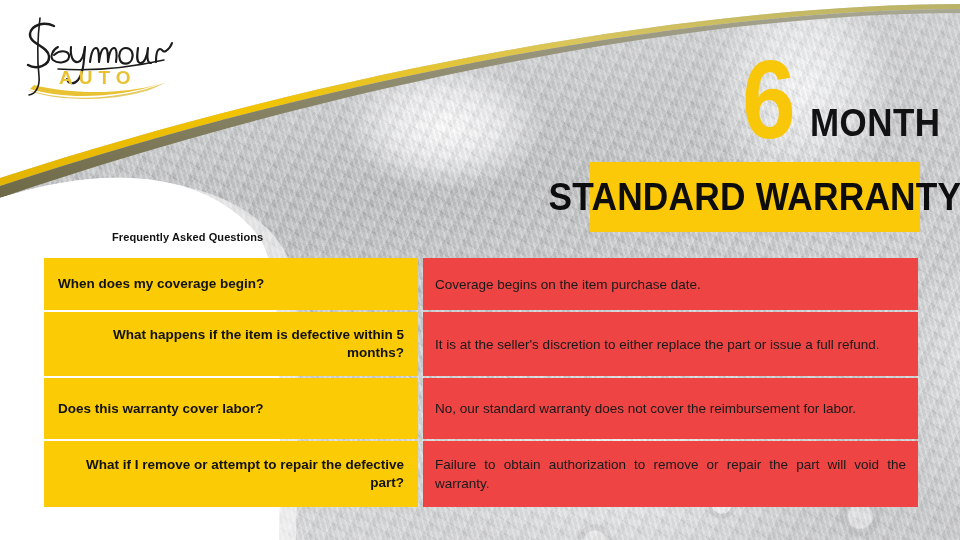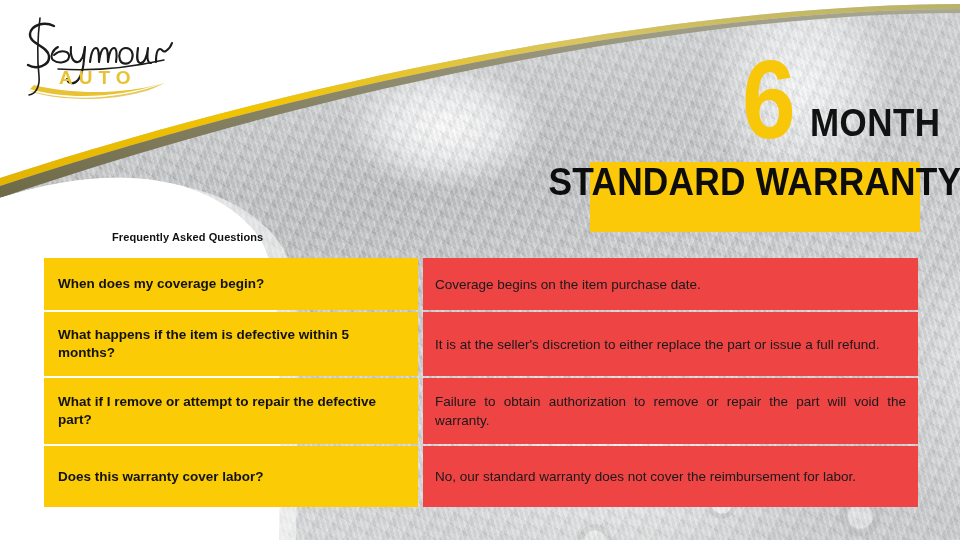--- a/index.html
+++ b/index.html
@@ -110,21 +110,21 @@
     transform-origin: left top;
   }
   .badge-banner {
     position: absolute;
     left: 590px;
     top: 162px;
     width: 330px;
     height: 70px;
     background: #fbc907;
     display: flex;
-    align-items: flex-start;
+    align-items: center;
     justify-content: center;
   }
   .badge-banner-text {
     font-family: "Liberation Sans", sans-serif;
     font-weight: 700;
     font-size: 38px;
     line-height: 40px;
     color: #0d0d0d;
     letter-spacing: .2px;
     white-space: nowrap;
@@ -161,20 +161,21 @@
     flex: 0 0 374px;
     background: #fbcb06;
     color: #121212;
     font-size: 13.5px;
     font-weight: 700;
     line-height: 18px;
     padding: 14px 14px 14px 14px;
     box-sizing: border-box;
     display: flex;
     align-items: center;
+    text-align: right;
   }
   .faq-gap {
     flex: 0 0 5px;
     background: transparent;
   }
   .faq-a {
     flex: 1 1 auto;
     background: #ef4444;
     color: #18191b;
     font-size: 13.5px;
@@ -279,27 +280,27 @@
       <div class="faq-gap"></div>
       <div class="faq-a">Coverage begins on the item purchase date.</div>
     </div>
 
     <div class="faq-row r2">
       <div class="faq-q">What happens if the item is defective within 5 months?</div>
       <div class="faq-gap"></div>
       <div class="faq-a">It is at the seller's discretion to either replace the part or issue a full refund.</div>
     </div>
 
+    <div class="faq-row r3">
+      <div class="faq-q">Does this warranty cover labor?</div>
+      <div class="faq-gap"></div>
+      <div class="faq-a">No, our standard warranty does not cover the reimbursement for labor.</div>
+    </div>
+
     <div class="faq-row r4">
       <div class="faq-q">What if I remove or attempt to repair the defective part?</div>
       <div class="faq-gap"></div>
       <div class="faq-a">Failure to obtain authorization to remove or repair the part will void the warranty.</div>
     </div>
 
-    <div class="faq-row r3">
-      <div class="faq-q">Does this warranty cover labor?</div>
-      <div class="faq-gap"></div>
-      <div class="faq-a">No, our standard warranty does not cover the reimbursement for labor.</div>
-    </div>
-
   </div>
 
 </div>
 
 </body></html>

